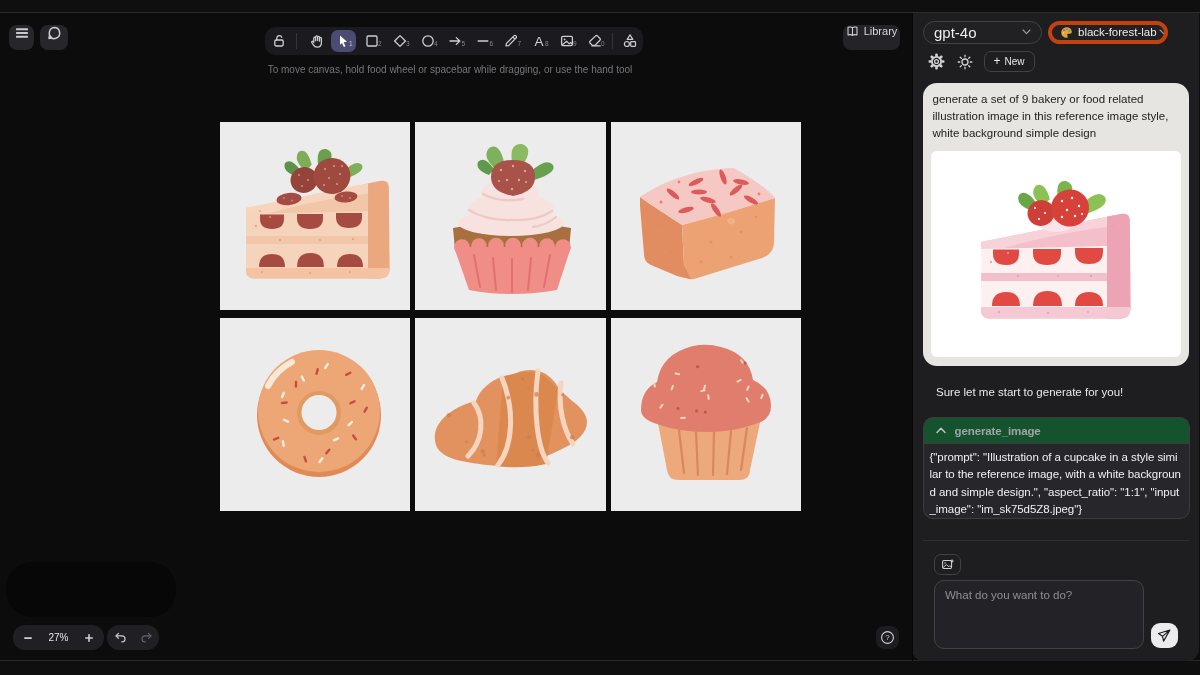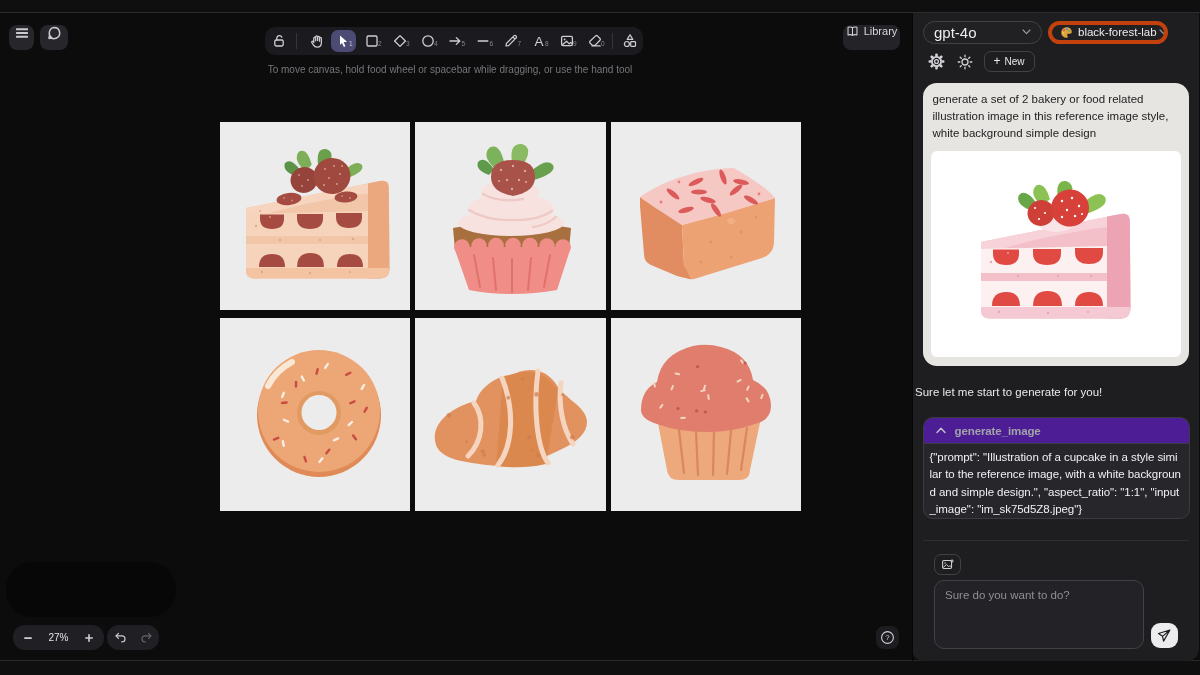--- a/index.html
+++ b/index.html
@@ -428,21 +428,21 @@
       <path d="M8 1.2 V2.8 M8 13.2 V14.8 M1.2 8 H2.8 M13.2 8 H14.8 M3.2 3.2 L4.3 4.3 M11.7 11.7 L12.8 12.8 M12.8 3.2 L11.7 4.3 M4.3 11.7 L3.2 12.8"></path>
     </g>
   </svg>
 
   <div class="abs" style="left:71.5px;top:38px;width:51px;height:21px;border:1px solid #414147;border-radius:7px;display:flex;align-items:center;justify-content:center">
     <span style="font-size:12px;color:#e8e8ec;margin-right:4px;margin-top:-1px">+</span>
     <span style="font-size:10px;color:#e8e8ec">New</span>
   </div>
 
   <div class="abs" style="left:10.5px;top:70px;width:266.5px;height:283px;background:#e7e5e2;border-radius:14px">
-    <div class="abs" style="left:10px;top:8px;width:246px;font-size:11.5px;line-height:16.8px;color:#222">generate a set of 2 bakery or food related illustration image in this reference image style, white background simple design</div>
+    <div class="abs" style="left:10px;top:8px;width:246px;font-size:11.5px;line-height:16.8px;color:#222">generate a set of 9 bakery or food related illustration image in this reference image style, white background simple design</div>
     <div class="abs" style="left:8px;top:68px;width:250.5px;height:206px;background:#ffffff;border-radius:6px;display:flex;align-items:center;justify-content:center">
       <svg id="refcake" width="185" height="185" viewBox="0 0 185 185">
         <path d="M77 44 Q66 30 75 23 Q85 20 86 39 Z" fill="#8cc153" transform="rotate(-12 78 34)"></path>
         <path d="M95 36 Q92 18 103 19 Q114 23 106 38 Z" fill="#79b54a"></path>
         <path d="M117 44 Q135 26 142 35 Q147 44 123 52 Z" fill="#8cc153"></path>
         <path d="M67 48 Q52 42 56 33 Q63 26 74 42 Z" fill="#69a647"></path>
         <path d="M18 80 L158 52 Q166 50.5 166.8 58 L167.5 146 Q167.5 156 158 156.5 L26 156.5 Q18 156.5 18 148 Z" fill="#f3c0c9"></path>
         <path d="M18 80 L158 52 Q166 50.5 166.8 58 L166.9 63 Q135 65 95 73 Q50 82 18 94 Z" fill="#f7d2d9"></path>
         <path d="M144 54.5 L158 52 Q166 50.5 166.8 58 L167.5 146 Q167.5 156 158 156.5 L144 156.5 Z" fill="#eca3b4"></path>
         <path d="M18 87 L144 84 L144 111 L18 111 Z" fill="#fdf0f1"></path>
@@ -477,43 +477,43 @@
             <circle cx="36" cy="150" r="1.2"></circle>
             <circle cx="85" cy="151" r="1.2"></circle>
             <circle cx="125" cy="150" r="1.1"></circle>
             <circle cx="45" cy="91" r="1"></circle>
             <circle cx="150" cy="64" r="1.1"></circle>
           </g>
       </svg>
     </div>
   </div>
 
-  <div class="abs" style="left:3px;top:373px;font-size:11.5px;color:#e9e9ec">Sure let me start to generate for you!</div>
-
-  <div class="abs" style="left:10.5px;top:404px;width:267px;height:26px;background:#4c1d95;border:1px solid #3b3b40;border-radius:10px 10px 0 0;border-bottom:none;display:flex;align-items:center;padding:0 12px">
+  <div class="abs" style="left:24px;top:373px;font-size:11.5px;color:#e9e9ec">Sure let me start to generate for you!</div>
+
+  <div class="abs" style="left:10.5px;top:404px;width:267px;height:26px;background:#14532d;border:1px solid #3b3b40;border-radius:10px 10px 0 0;border-bottom:none;display:flex;align-items:center;padding:0 12px">
     <svg width="10" height="7" viewBox="0 0 10 7" style="margin-right:9px">
         <path d="M1 5.5 L5 1.3 L9 5.5" fill="none" stroke="#c3c3c8" stroke-width="1.4" stroke-linecap="round" stroke-linejoin="round"></path>
       </svg>
     <span style="font-size:11.5px;font-weight:bold;color:#a3a3a8;letter-spacing:-0.1px">generate_image</span>
   </div>
   <div class="abs" style="left:10.5px;top:430px;width:267px;height:76px;background:#27272b;border:1px solid #3b3b40;border-radius:0 0 10px 10px;padding:5px 6px;font-size:11.5px;line-height:17.4px;color:#f0f0f3;letter-spacing:-0.06px;white-space:nowrap;overflow:hidden">{"prompt": "Illustration of a cupcake in a style simi<br>lar to the reference image, with a white backgroun<br>d and simple design.", "aspect_ratio": "1:1", "input<br>_image": "im_sk75d5Z8.jpeg"}</div>
 
   <div class="abs" style="left:10.5px;top:527px;width:266px;height:1px;background:#2f2f33"></div>
 
   <div class="abs" style="left:22px;top:540.5px;width:26.5px;height:21px;border:1px solid #414147;border-radius:7px;display:flex;align-items:center;justify-content:center">
     <svg width="13" height="13" viewBox="0 0 16 16">
         <rect x="2" y="3" width="11" height="10" rx="1.5" fill="none" stroke="#d2d2d6" stroke-width="1.3"></rect>
         <circle cx="5" cy="6.2" r="0.9" fill="#d2d2d6"></circle>
         <path d="M2.8 11.6 L6.8 8 L9.6 10.8 L11 9.4 L12.6 11" fill="none" stroke="#d2d2d6" stroke-width="1.2"></path>
         <path d="M13.6 2.2 v3 M12.1 3.7 h3" stroke="#d2d2d6" stroke-width="1.2" stroke-linecap="round"></path>
       </svg>
   </div>
 
   <div class="abs" style="left:22px;top:566.5px;width:210px;height:69px;border:1px solid #414147;border-radius:10px;background:#232327">
-    <div style="padding:8px 10px;font-size:11.5px;color:#8f8f94">Sure do you want to do?</div>
+    <div style="padding:8px 10px;font-size:11.5px;color:#8f8f94">What do you want to do?</div>
   </div>
 
   <div class="abs" style="left:238.5px;top:609.5px;width:27.5px;height:25.5px;background:#ececee;border-radius:9px;display:flex;align-items:center;justify-content:center">
     <svg width="15" height="15" viewBox="0 0 16 16">
         <path d="M13.8 2.2 L7 14 L5.9 8.9 L1.6 5.9 Z M5.9 8.9 L13.8 2.2" fill="none" stroke="#1c1c1e" stroke-width="1.25" stroke-linejoin="round"></path>
       </svg>
   </div>
 </div>
 <div class="abs" style="left:912px;top:13px;width:1px;height:648px;background:#060606"></div>
 

